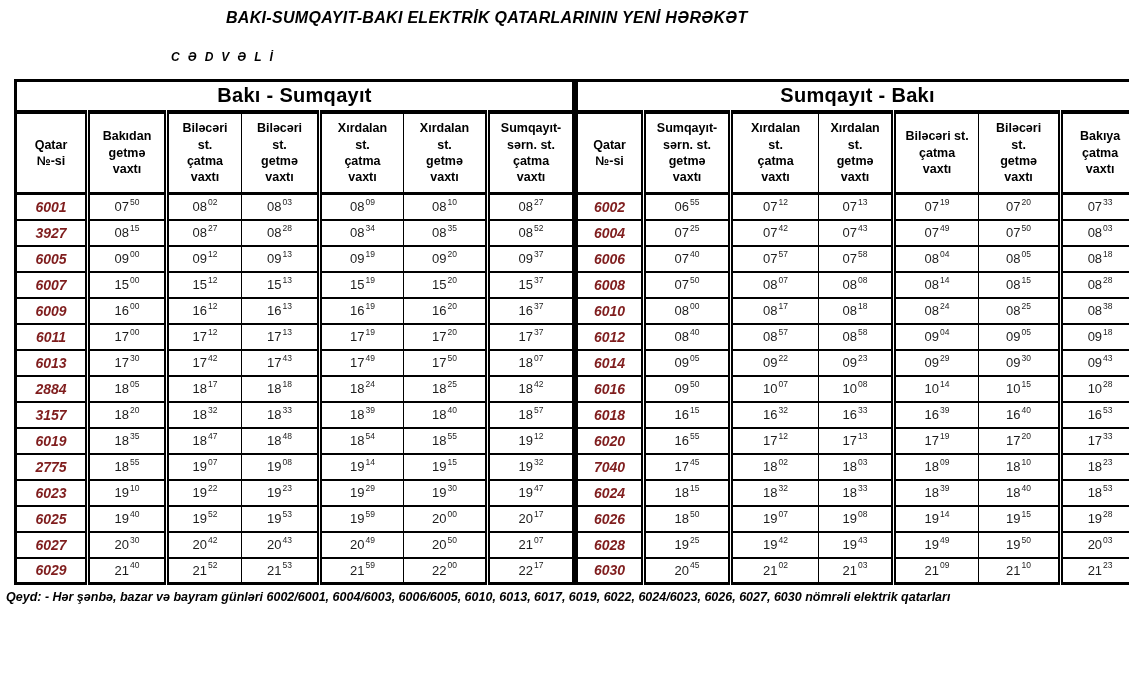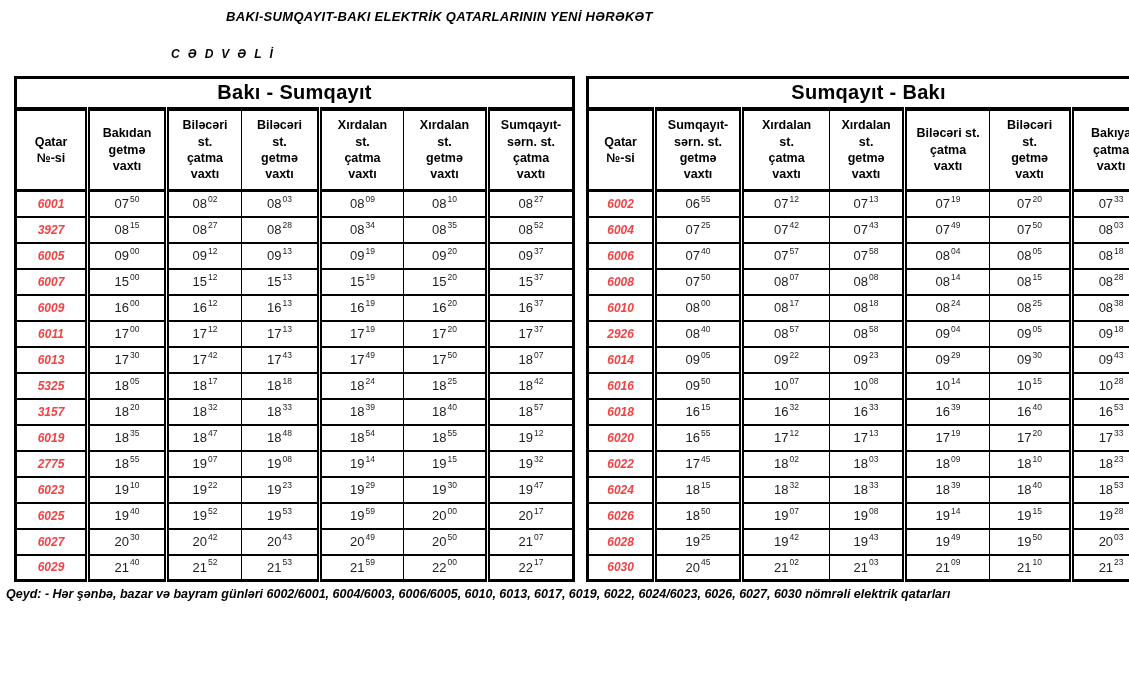--- a/index.html
+++ b/index.html
@@ -4,29 +4,29 @@
 <style>
   * { box-sizing: border-box; }
   html, body { margin: 0; padding: 0; background: #fff; }
   .page {
     width: 1129px; height: 695px; overflow: hidden; position: relative;
     background: #ffffff; color: #000;
     font-family: "Liberation Sans", sans-serif;
   }
   .doc-title {
     margin: 9px 0 8px 226px;
-    font-size: 13px; font-weight: 700; font-style: italic;
+    font-size: 16px; font-weight: 700; font-style: italic;
     letter-spacing: 0.3px; white-space: nowrap;
   }
   .doc-subtitle {
     margin: 23px 0 0 171px;
     font-size: 12px; font-weight: 700; font-style: italic;
     letter-spacing: 8px;
   }
-  .tables { display: flex; align-items: flex-start; gap: 11px; margin: 15px 0 0 14px; }
+  .tables { display: flex; align-items: flex-start; margin: 15px 0 0 14px; }
   table.tt {
     border-collapse: collapse; table-layout: fixed;
     border: 3px solid #000; flex: 0 0 auto;
   }
   table.tt.left  { width: 558px; }
   table.tt.right { width: 562px; }
   th.ttitle {
     height: 31px; font-size: 20px; font-weight: 700; text-align: center;
     border-bottom: 4px solid #000; letter-spacing: 0.3px;
     font-family: "Liberation Sans", sans-serif;
@@ -35,21 +35,21 @@
     height: 82px; padding: 2px 2px;
     font-size: 12.5px; font-weight: 700; line-height: 1.3;
     text-align: center; vertical-align: middle;
     white-space: pre-line; border-bottom: 3px solid #000;
   }
   tbody td {
     height: 26px; text-align: center; vertical-align: middle;
     border-top: 2px solid #000; font-size: 13px; color: #1c1c1c;
   }
   tbody td.train {
-    font-weight: 700; font-style: italic; font-size: 12px; color: #ef4444;
+    font-weight: 700; font-style: italic; font-size: 14px; color: #7f1d1d;
   }
   
   tr.cols th:nth-child(2), tbody td:nth-child(2),
   tr.cols th:nth-child(3), tbody td:nth-child(3),
   tr.cols th:nth-child(5), tbody td:nth-child(5),
   tr.cols th:nth-child(7), tbody td:nth-child(7) { border-left: 5px double #000; }
   tr.cols th:nth-child(4), tbody td:nth-child(4),
   tr.cols th:nth-child(6), tbody td:nth-child(6) { border-left: 1px solid #000; }
   sup.min {
     font-size: 8.5px; line-height: 0; position: relative; top: -1px;
@@ -171,21 +171,21 @@
           <tr>
             <td class="train">6013</td>
             <td><span>17</span><sup class="min">30</sup></td>
             <td><span>17</span><sup class="min">42</sup></td>
             <td><span>17</span><sup class="min">43</sup></td>
             <td><span>17</span><sup class="min">49</sup></td>
             <td><span>17</span><sup class="min">50</sup></td>
             <td><span>18</span><sup class="min">07</sup></td>
           </tr>
           <tr>
-            <td class="train">5325</td>
+            <td class="train">2884</td>
             <td><span>18</span><sup class="min">05</sup></td>
             <td><span>18</span><sup class="min">17</sup></td>
             <td><span>18</span><sup class="min">18</sup></td>
             <td><span>18</span><sup class="min">24</sup></td>
             <td><span>18</span><sup class="min">25</sup></td>
             <td><span>18</span><sup class="min">42</sup></td>
           </tr>
           <tr>
             <td class="train">3157</td>
             <td><span>18</span><sup class="min">20</sup></td>
@@ -333,21 +333,21 @@
           <tr>
             <td class="train">6010</td>
             <td><span>08</span><sup class="min">00</sup></td>
             <td><span>08</span><sup class="min">17</sup></td>
             <td><span>08</span><sup class="min">18</sup></td>
             <td><span>08</span><sup class="min">24</sup></td>
             <td><span>08</span><sup class="min">25</sup></td>
             <td><span>08</span><sup class="min">38</sup></td>
           </tr>
           <tr>
-            <td class="train">2926</td>
+            <td class="train">6012</td>
             <td><span>08</span><sup class="min">40</sup></td>
             <td><span>08</span><sup class="min">57</sup></td>
             <td><span>08</span><sup class="min">58</sup></td>
             <td><span>09</span><sup class="min">04</sup></td>
             <td><span>09</span><sup class="min">05</sup></td>
             <td><span>09</span><sup class="min">18</sup></td>
           </tr>
           <tr>
             <td class="train">6014</td>
             <td><span>09</span><sup class="min">05</sup></td>
@@ -378,21 +378,21 @@
           <tr>
             <td class="train">6020</td>
             <td><span>16</span><sup class="min">55</sup></td>
             <td><span>17</span><sup class="min">12</sup></td>
             <td><span>17</span><sup class="min">13</sup></td>
             <td><span>17</span><sup class="min">19</sup></td>
             <td><span>17</span><sup class="min">20</sup></td>
             <td><span>17</span><sup class="min">33</sup></td>
           </tr>
           <tr>
-            <td class="train">6022</td>
+            <td class="train">7040</td>
             <td><span>17</span><sup class="min">45</sup></td>
             <td><span>18</span><sup class="min">02</sup></td>
             <td><span>18</span><sup class="min">03</sup></td>
             <td><span>18</span><sup class="min">09</sup></td>
             <td><span>18</span><sup class="min">10</sup></td>
             <td><span>18</span><sup class="min">23</sup></td>
           </tr>
           <tr>
             <td class="train">6024</td>
             <td><span>18</span><sup class="min">15</sup></td>

